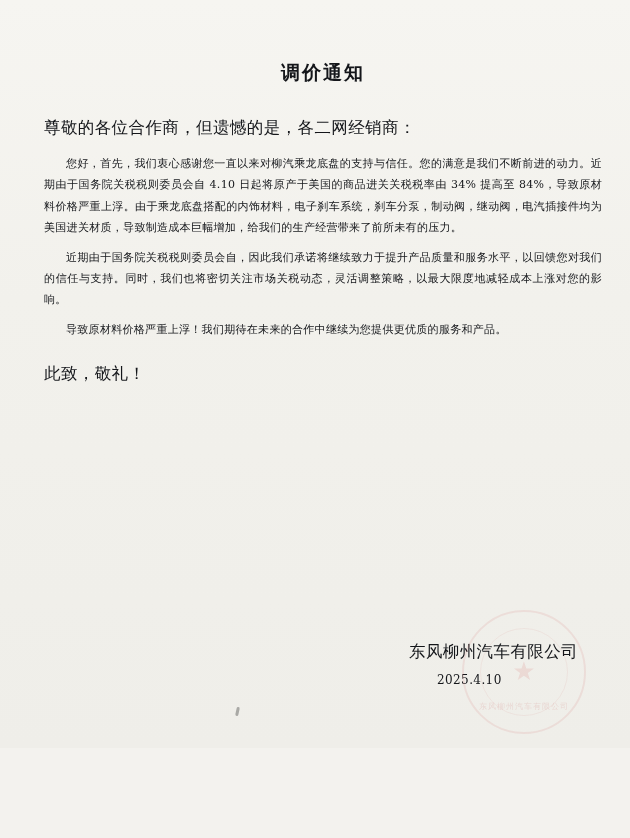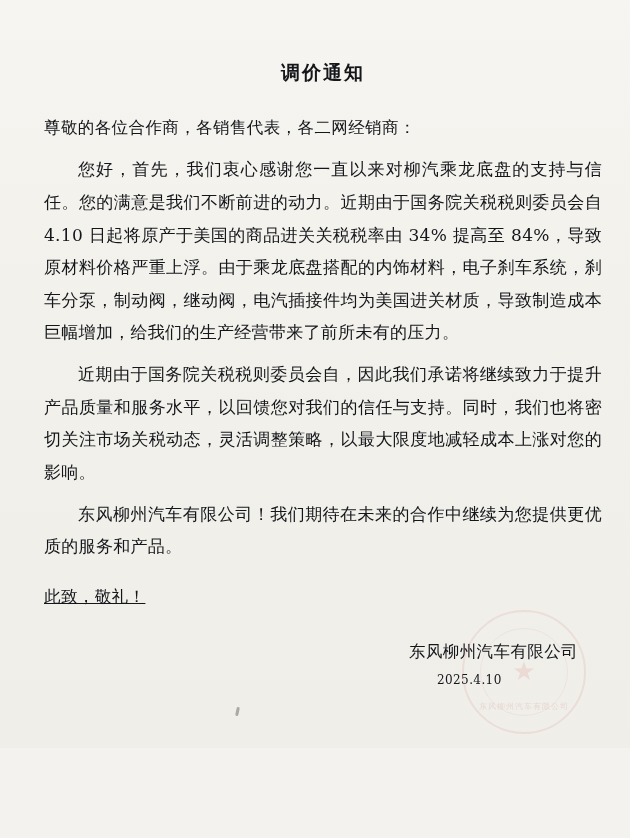--- a/index.html
+++ b/index.html
@@ -31,35 +31,34 @@
     margin: 0 0 26px 0;
   }
   .salutation {
     font-size: 16.5px;
     color: #14161a;
     line-height: 1.9;
     margin: 0 0 10px 0;
     letter-spacing: 0.4px;
   }
   p.para {
-    font-size: 17px;
+    font-size: 11px;
     color: #14161a;
     line-height: 1.92;
     margin: 0 0 9px 0;
     text-indent: 2em;
     text-align: justify;
     letter-spacing: 0.3px;
   }
   .closing-line {
     font-size: 16.5px;
     color: #14161a;
     line-height: 1.9;
     margin: 18px 0 12px 0;
     letter-spacing: 0.4px;
-    text-decoration: underline;
   }
   .sign-block {
     position: absolute;
     right: 52px;
     bottom: 56px;
     text-align: left;
     font-size: 16.5px;
     color: #14161a;
     line-height: 2.0;
     letter-spacing: 0.4px;
@@ -121,25 +120,25 @@
     border-radius: 2px;
   }
 </style>
 </head>
 <body>
 
 <div class="page">
 
   <h1 class="doc-title">调价通知</h1>
 
-  <div class="salutation">尊敬的各位合作商，各销售代表，各二网经销商：</div>
+  <div class="salutation">尊敬的各位合作商，但遗憾的是，各二网经销商：</div>
 
   <p class="para">您好，首先，我们衷心感谢您一直以来对柳汽乘龙底盘的支持与信任。您的满意是我们不断前进的动力。近期由于国务院关税税则委员会自 4.10 日起将原产于美国的商品进关关税税率由 34% 提高至 84%，导致原材料价格严重上浮。由于乘龙底盘搭配的内饰材料，电子刹车系统，刹车分泵，制动阀，继动阀，电汽插接件均为美国进关材质，导致制造成本巨幅增加，给我们的生产经营带来了前所未有的压力。</p>
   <p class="para">近期由于国务院关税税则委员会自，因此我们承诺将继续致力于提升产品质量和服务水平，以回馈您对我们的信任与支持。同时，我们也将密切关注市场关税动态，灵活调整策略，以最大限度地减轻成本上涨对您的影响。</p>
-  <p class="para">东风柳州汽车有限公司！我们期待在未来的合作中继续为您提供更优质的服务和产品。</p>
+  <p class="para">导致原材料价格严重上浮！我们期待在未来的合作中继续为您提供更优质的服务和产品。</p>
 
   <div class="closing-line">此致，敬礼！</div>
 
   <div class="sign-block">
     <div>东风柳州汽车有限公司</div>
     <div class="sign-date">2025.4.10</div>
   </div>
 
   <div class="stamp">
     <div class="inner"></div>

